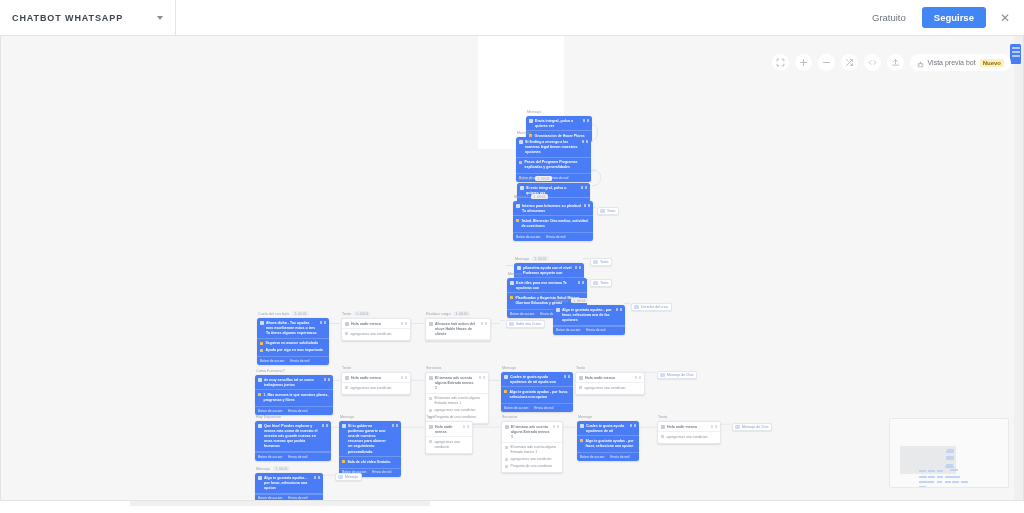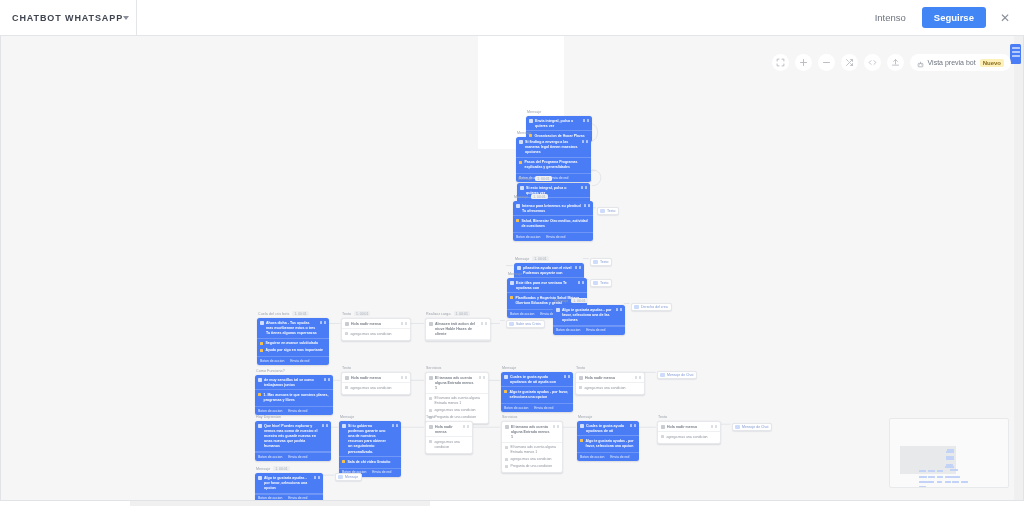--- a/index.html
+++ b/index.html
@@ -12,21 +12,21 @@
 
   
   .topbar {
     position: absolute; top: 0; left: 0;
     width: 1024px; height: 36px;
     background: #ffffff;
     border-bottom: 1px solid #e3e5e8;
     display: flex; align-items: stretch;
   }
   .project-select {
-    width: 137px; height: 100%;
+    width: 176px; height: 100%;
     border-right: 1px solid #e3e5e8;
     display: flex; align-items: center;
     padding: 0 12px; cursor: pointer;
   }
   .project-title {
     font-size: 9px; font-weight: bold; letter-spacing: 0.9px;
     color: #3f4550; white-space: nowrap; flex: 1;
   }
   .chev {
     width: 0; height: 0; border-left: 3.5px solid transparent;
@@ -214,21 +214,21 @@
 </head>
 <body>
 
 <div class="topbar">
   <div class="project-select">
     <span class="project-title">CHATBOT WHATSAPP</span>
     <span class="chev"></span>
   </div>
   <div class="topbar-spacer"></div>
   <div class="topbar-actions">
-    <span class="btn-cancel">Intenso</span>
+    <span class="btn-cancel">Gratuito</span>
     <span class="btn-save">Seguirse</span>
     <span class="btn-close">✕</span>
   </div>
 </div>
 
 <div class="canvas-wrap">
 
   <div class="scroll-track"></div>
 
   <div class="white-panel" style="left:477px; top:-5px; width:86px; height:50px;"></div>

